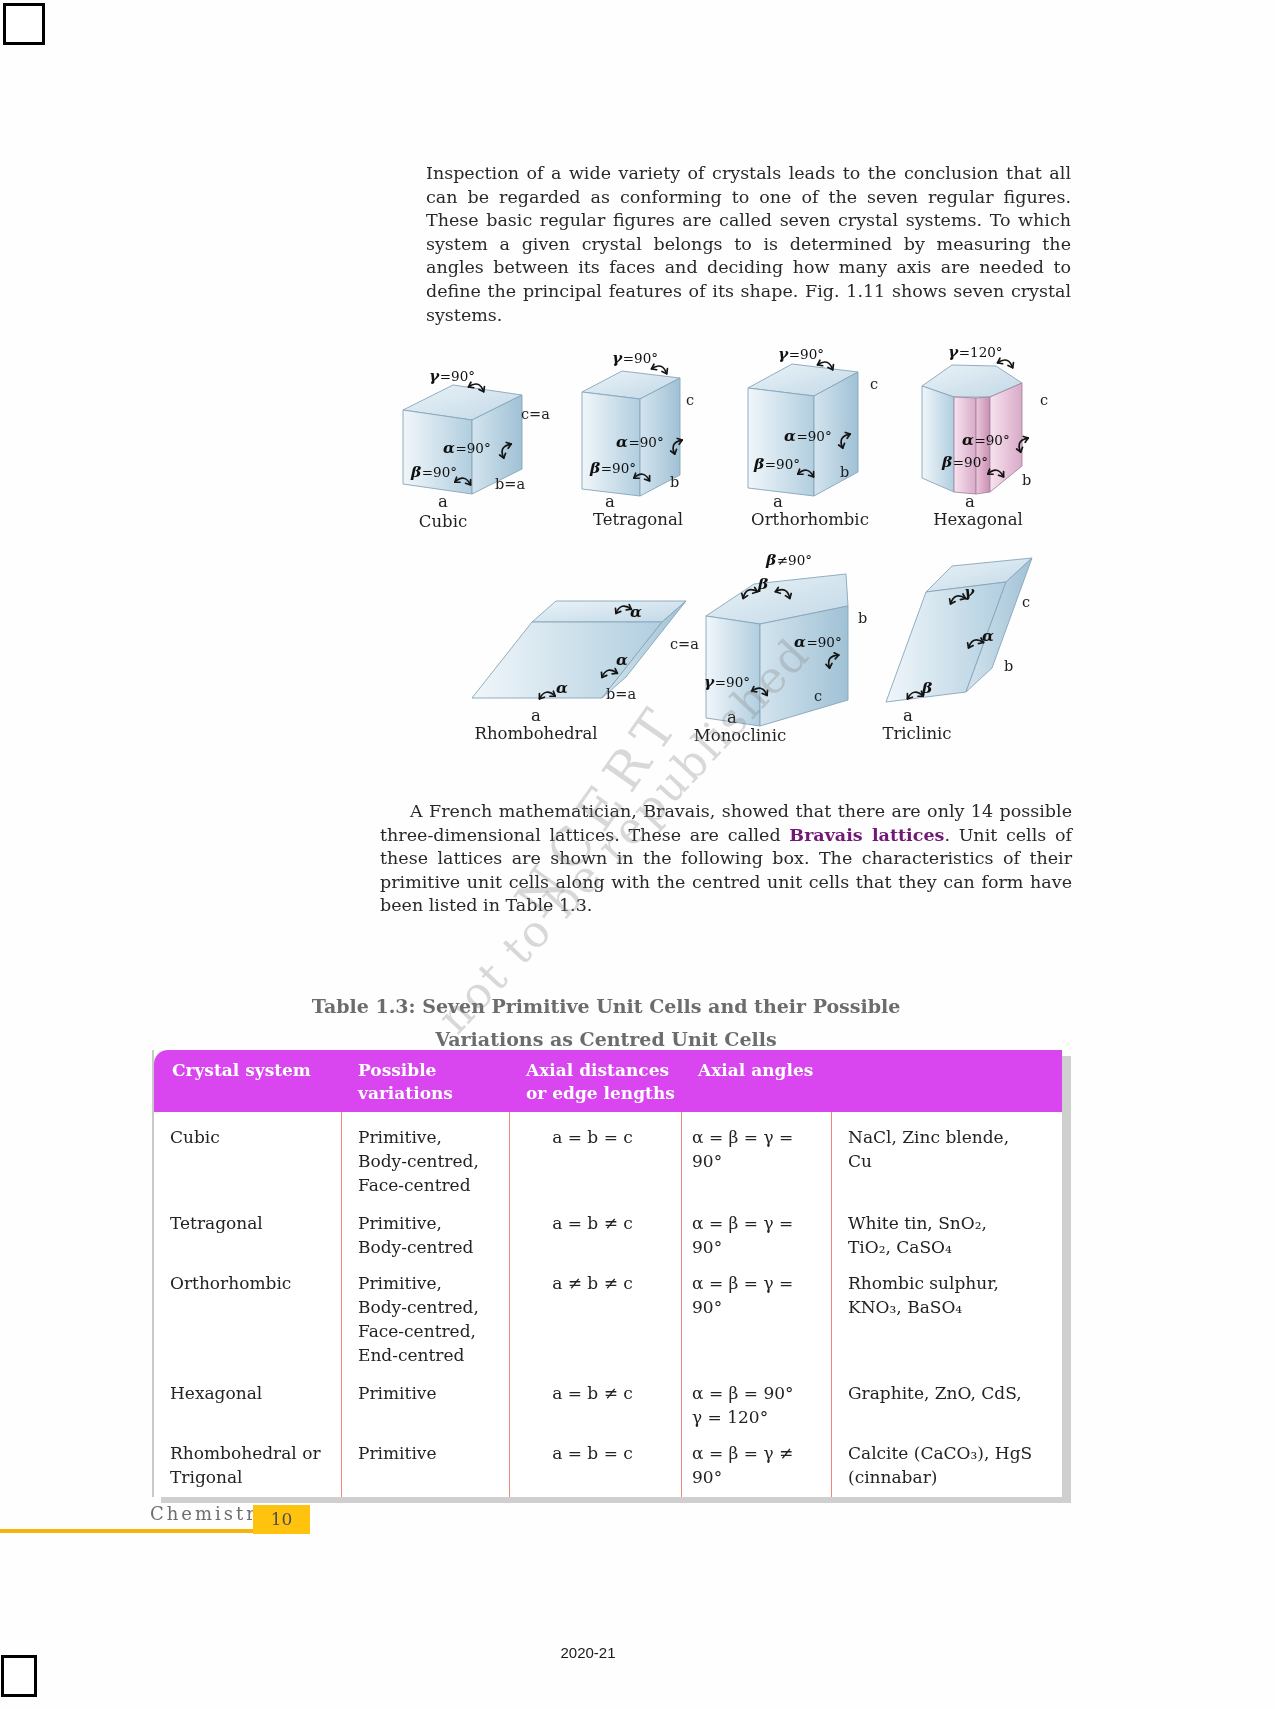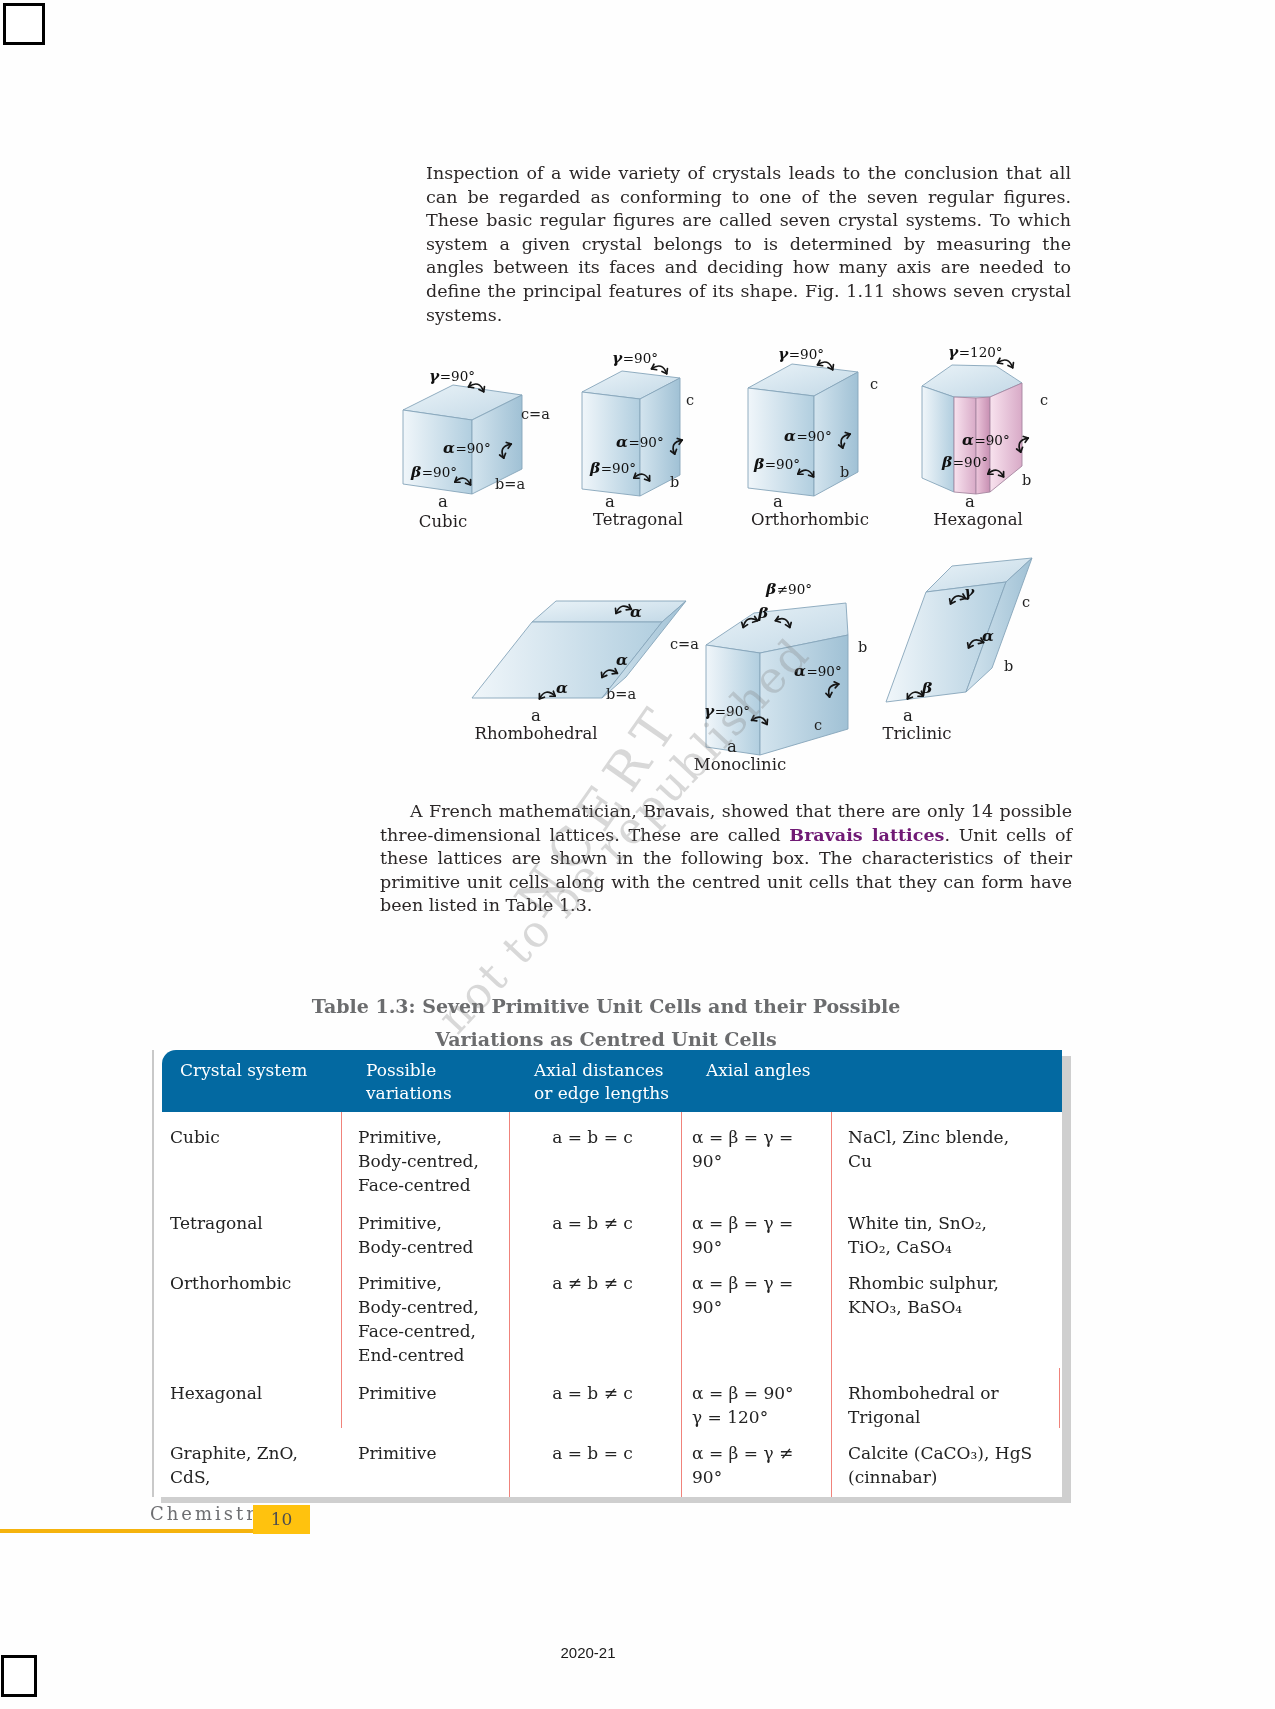--- a/index.html
+++ b/index.html
@@ -21,21 +21,21 @@
   .caption{position:absolute;left:360px;top:750px;width:700px;text-align:center;font-size:19px;color:#2f2f31;}
   .caption .cap-label{font-weight:700;font-style:italic;margin-right:10px;}
   .caption .cap-text{font-style:italic;}
   .bold-gray{font-weight:700;color:#701a75;}
   
   .table-title{position:absolute;left:152px;top:990px;width:908px;text-align:center;
                font-weight:700;font-size:19px;line-height:33px;color:#6b6c6e;}
   .dtable{position:absolute;left:152px;top:1050px;width:908px;height:447px;overflow:hidden;
           border-left:2px solid #c9c9c9;box-shadow:9px 6px 0 rgba(150,150,150,0.45);background:#fff;}
   .thead{display:grid;grid-template-columns:188px 168px 172px 150px 228px;height:62px;
-         background:#0369a1;border-radius:14px 0 0 0;color:#fff;font-weight:400;font-size:17px;line-height:23px;margin-left:8px;}
+         background:#d946ef;border-radius:14px 0 0 0;color:#fff;font-weight:700;font-size:17px;line-height:23px;}
   .hc{padding:9px 6px 0 16px;white-space:pre-line;}
   .hc.ctrh{text-align:center;padding-left:0;}
   .tbody{display:grid;grid-template-columns:188px 168px 172px 150px 228px;
          grid-template-rows:86px 60px 110px 60px 131px;font-size:17px;line-height:24px;color:#232323;}
   .bc{padding:13px 6px 0 16px;white-space:pre-line;}
   .br{border-right:1.6px solid #f0837b;}
   .dst{text-align:center;padding-left:0;}
   
   .gold-line{position:absolute;left:0;top:1529px;width:256px;height:4px;background:#f5b30d;}
   .chem{position:absolute;left:150px;top:1503px;font-size:18px;letter-spacing:3px;color:#6d6e71;}
@@ -201,21 +201,21 @@
     <span class="dlabel" style="left:166px;top:72px;"><b>α</b></span>
     <svg class="arc" style="left:86px;top:108px;transform:rotate(-10deg);" viewBox="0 0 21 14">
         <use href="#arcArrow" xlink:href="#arcArrow"></use>
       </svg>
     <span class="dlabel" style="left:106px;top:100px;"><b>α</b></span>
     <span class="edge" style="left:156px;top:108px;">b=a</span>
     <span class="axis-a" style="left:64px;top:128px;width:44px;">a</span>
     <span class="figname" style="left:0;top:146px;width:172px;">Rhombohedral</span>
   </div>
 
-  <div class="diagram" style="left:686px;top:579px;width:192px;height:196px;">
+  <div class="diagram" style="left:686px;top:550px;width:192px;height:196px;">
     <svg class="dsvg" style="left:12px;top:18px;" width="162" height="162" viewBox="0 0 162 162">
       <polygon points="8,48 56,16 148,6 150,38 62,56" fill="url(#gTop)" stroke="#86a5ba" stroke-width="0.9" stroke-linejoin="round"></polygon>
       <polygon points="8,48 62,56 62,158 8,150" fill="url(#gBlue)" stroke="#86a5ba" stroke-width="0.9" stroke-linejoin="round"></polygon>
       <polygon points="62,56 150,38 150,132 62,158" fill="url(#gBlueD)" stroke="#86a5ba" stroke-width="0.9" stroke-linejoin="round"></polygon>
     </svg>
     <span class="dlabel" style="left:80px;top:0;"><b>β</b><span>≠90°</span></span>
     <svg class="arc" style="left:52px;top:34px;transform:rotate(-25deg);" viewBox="0 0 21 14">
         <use href="#arcArrow" xlink:href="#arcArrow"></use>
       </svg>
     <span class="dlabel" style="left:72px;top:24px;"><b>β</b></span>
@@ -303,24 +303,24 @@
       <div class="bc br dst">a ≠ b ≠ c</div>
       <div class="bc br" style="padding-left:10px;">α = β = γ = 90°</div>
       <div class="bc">Rhombic sulphur,
 KNO₃, BaSO₄</div>
 
       <div class="bc br">Hexagonal</div>
       <div class="bc br">Primitive</div>
       <div class="bc br dst">a = b ≠ c</div>
       <div class="bc br" style="padding-left:10px;">α = β = 90°
 γ = 120°</div>
+      <div class="bc">Graphite, ZnO, CdS,</div>
+
       <div class="bc br">Rhombohedral or
 Trigonal</div>
-
-      <div class="bc">Graphite, ZnO, CdS,</div>
       <div class="bc br">Primitive</div>
       <div class="bc br dst">a = b = c</div>
       <div class="bc br" style="padding-left:10px;">α = β = γ ≠ 90°</div>
       <div class="bc">Calcite (CaCO₃), HgS
 (cinnabar)</div>
     </div>
   </div>
 
   <div class="gold-line"></div>
   <span class="chem">Chemistry</span>

